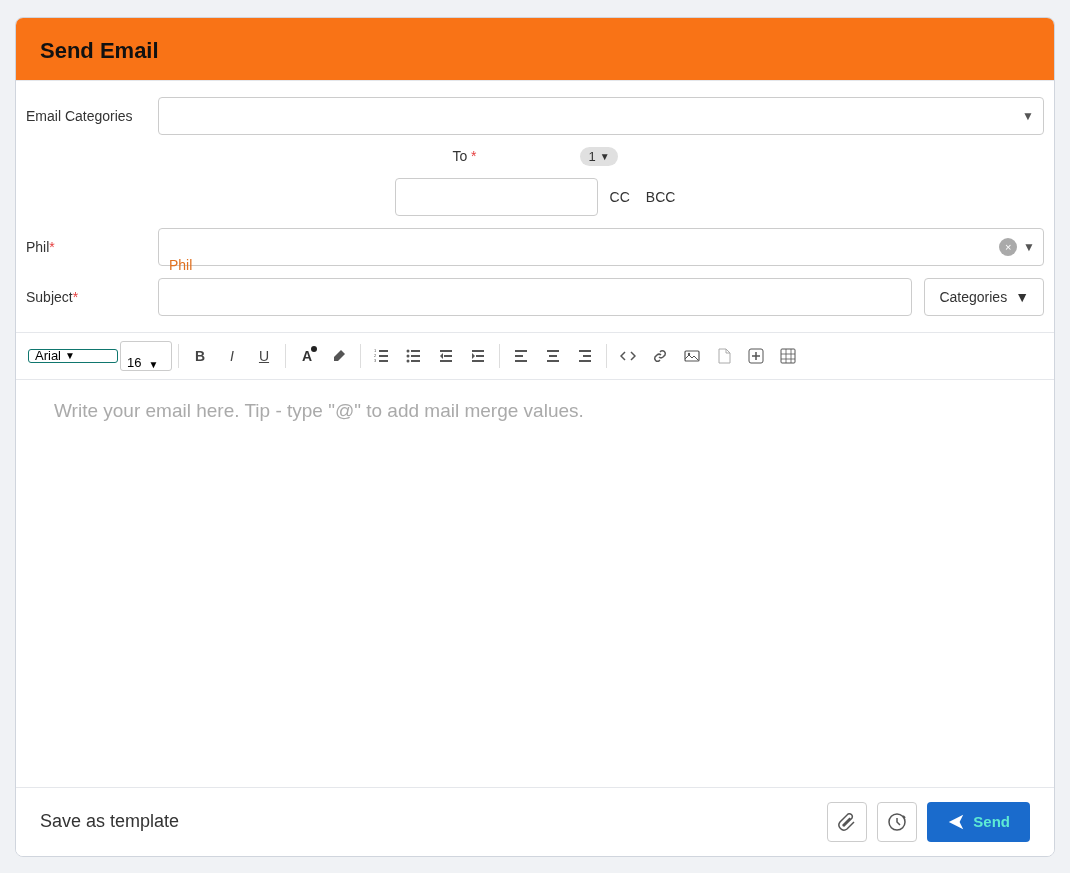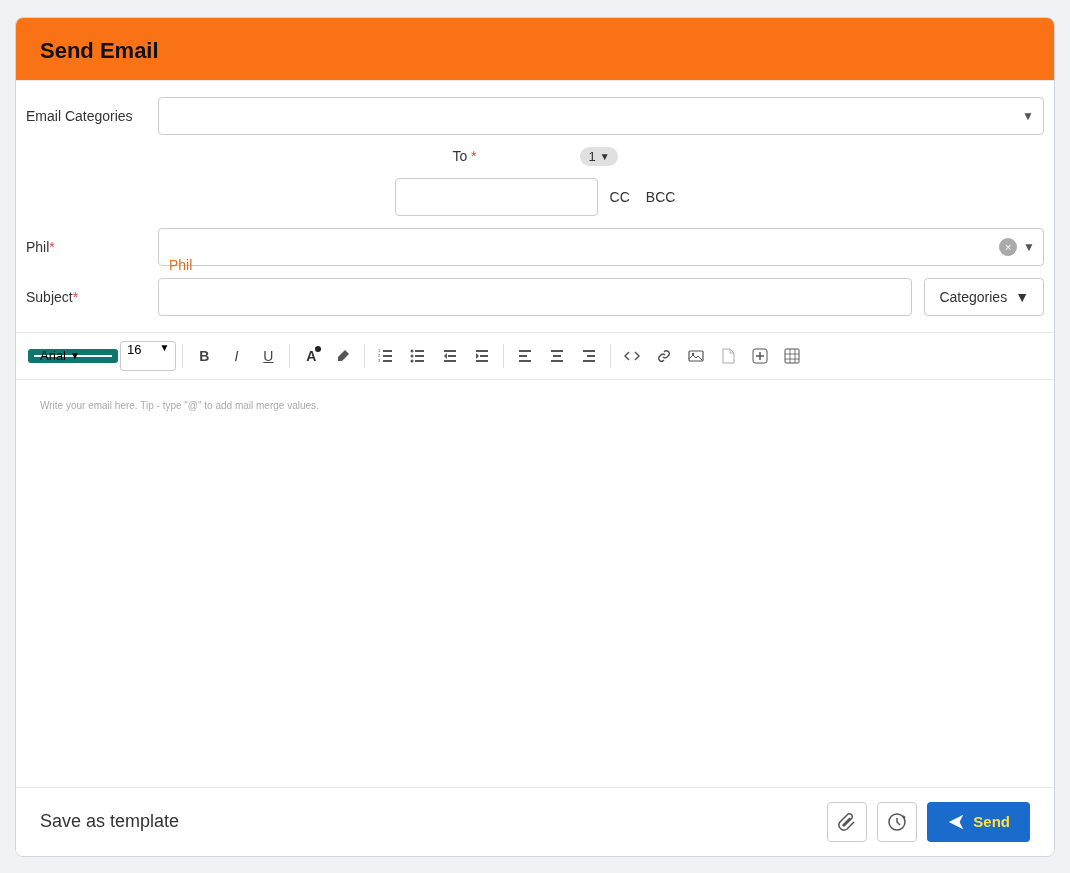--- a/index.html
+++ b/index.html
@@ -224,41 +224,41 @@
       align-items: center;
       padding: 8px 12px;
       border-bottom: 1px solid #e5e7eb;
       gap: 2px;
       background: #fff;
       flex-wrap: wrap;
     }
     .toolbar-font-select {
       display: flex;
       align-items: center;
-      border: 6px solid #0f766e;
+      border: 1px solid #0f766e;
       border-radius: 3px;
       height: 14px;
       padding: 0 6px;
       font-size: 13px;
       cursor: pointer;
       background: #fff;
       gap: 4px;
       min-width: 90px;
     }
     .toolbar-size-select {
       display: flex;
-      align-items: flex-start;
+      align-items: flex-end;
       border: 1px solid #ccc;
       border-radius: 3px;
       height: 30px;
       padding: 0 6px;
       font-size: 13px;
       cursor: pointer;
       background: #fff;
-      gap: 18px;
+      gap: 7px;
       min-width: 52px;
     }
     .toolbar-divider {
       width: 1px;
       height: 24px;
       background: #ddd;
       margin: 0 4px;
     }
     .toolbar-btn {
       width: 30px;
@@ -280,22 +280,23 @@
     
     .editor-area {
       flex: 1;
       padding: 20px 24px;
       min-height: 350px;
       background: #fff;
       position: relative;
     }
     .editor-placeholder {
       color: #aaa;
-      font-size: 10px;
+      font-size: 19px;
       pointer-events: none;
+      margin-left: 14px;
     }
     .editor-content {
       min-height: 320px;
       outline: none;
       font-size: 15px;
     }
 
     
     .modal-footer {
       padding: 14px 24px;
@@ -326,21 +327,21 @@
       cursor: pointer;
       display: flex;
       align-items: center;
       justify-content: center;
       font-size: 18px;
       color: #555;
     }
     .send-btn {
       height: 40px;
       background: #1a6bcc;
-      color: #fde047;
+      color: #5eead4;
       border: none;
       border-radius: 4px;
       padding: 0 20px;
       font-size: 15px;
       font-weight: 600;
       cursor: pointer;
       display: flex;
       align-items: center;
       gap: 8px;
     }

